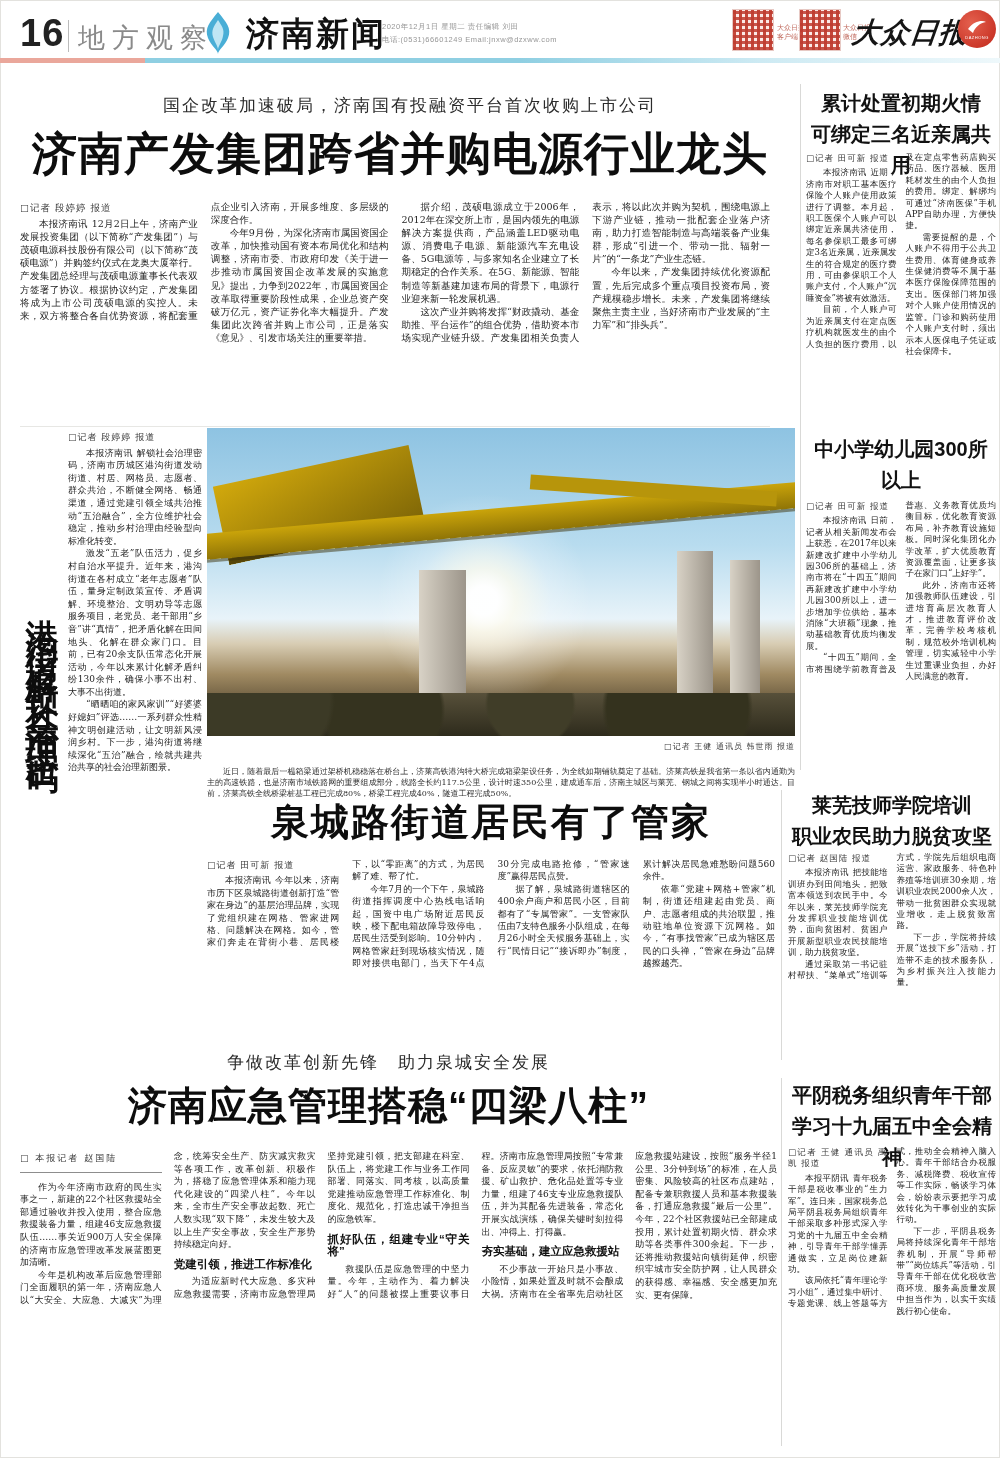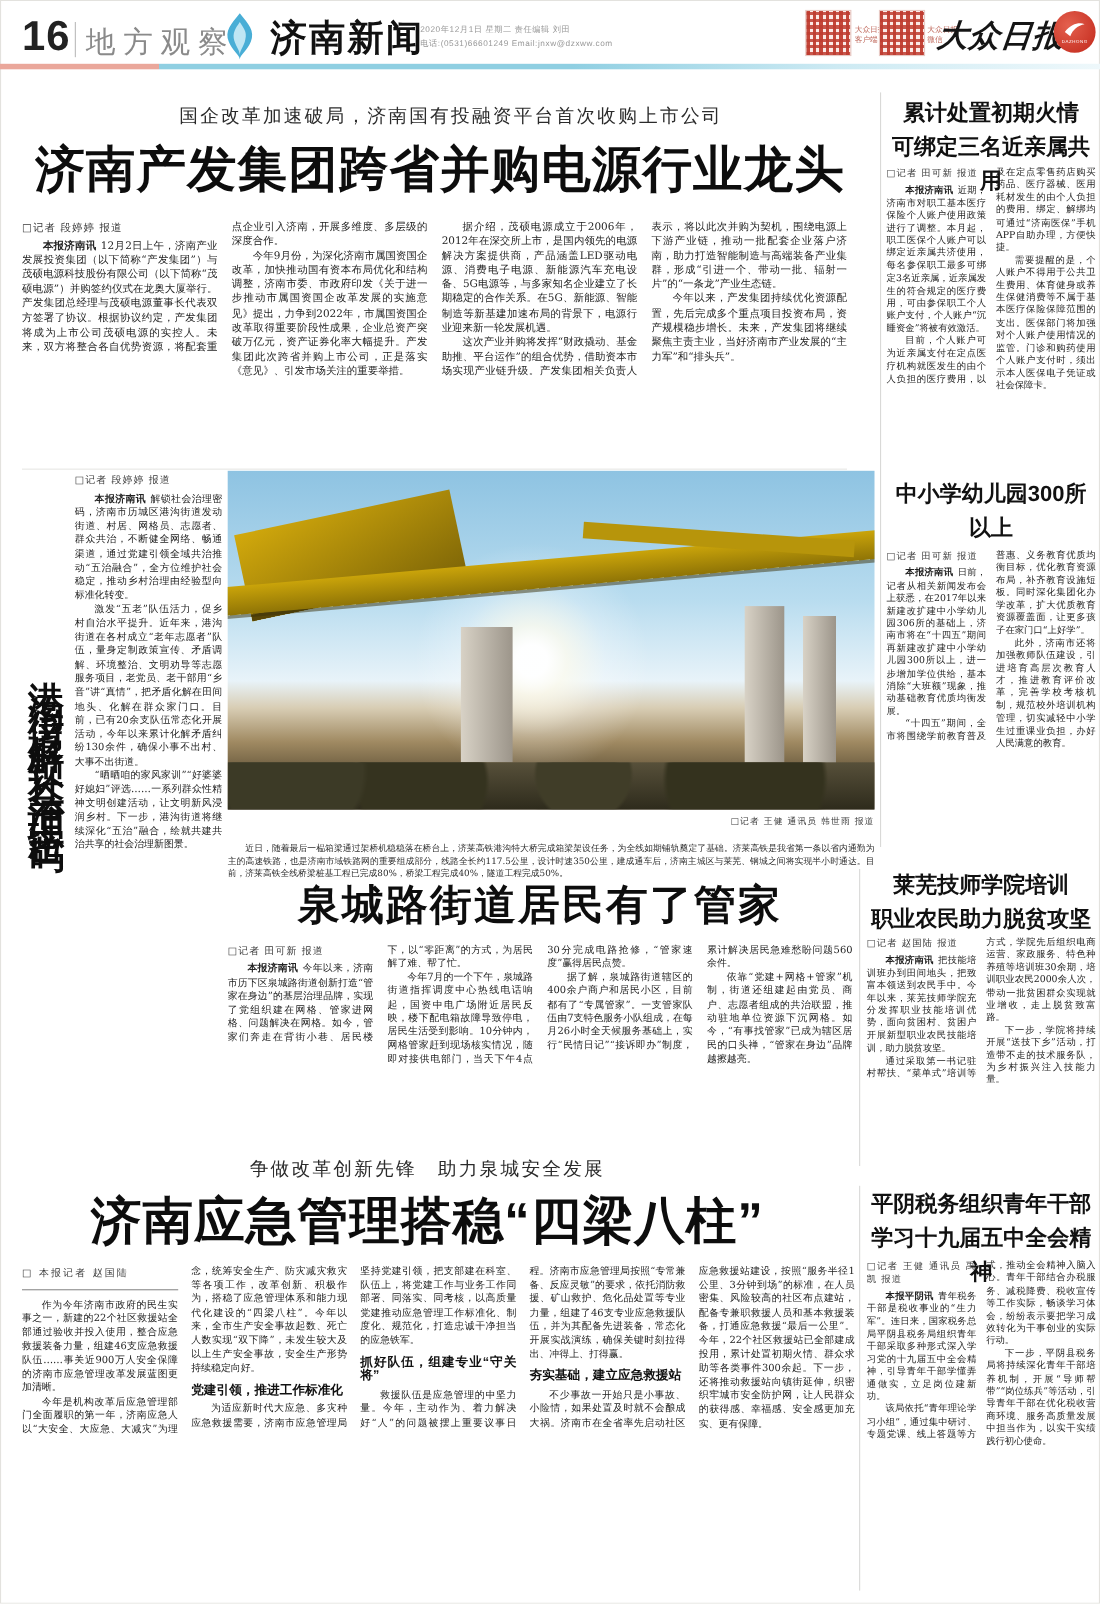--- a/index.html
+++ b/index.html
@@ -24,21 +24,21 @@
   .badge{position:absolute;left:958px;top:10px;width:38px;height:38px;border-radius:50%;background:radial-gradient(circle at 35% 35%,#e4604e,#c1271a);display:flex;align-items:center;justify-content:center;flex-direction:column;color:#fff;}
   .badge svg{width:22px;height:16px;}
   .badge .bt{font-size:4px;letter-spacing:.5px;}
   .header-rule{position:absolute;left:0;top:58px;width:1000px;height:5px;
       background:linear-gradient(90deg,#eaa79b 0 145px,#8fcfe2 145px 520px,#cdeaf3 760px,#eef8fb 1000px);}
 
   
   .bodytext{font-family:"DejaVu Serif",serif;font-size:9.5px;line-height:13.1px;text-align:justify;color:#232323;}
   .bodytext p{margin:0;text-indent:2em;}
   .byline{text-indent:0 !important;color:#3a3a3a;margin:1px 0 3px !important;letter-spacing:1px;font-family:"DejaVu Serif",serif;}
-  .dateline{font-weight:bold;font-family:"Liberation Sans",sans-serif;margin-right:4px;}
+  .dateline{font-weight:normal;font-family:"Liberation Sans",sans-serif;margin-right:4px;}
   .cols2{column-count:2;column-gap:9px;}
   .cols4{column-count:4;column-gap:13px;}
   .cols5{column-count:5;column-gap:12px;}
   .small{font-size:8.5px;line-height:11.4px;}
   .kicker{font-family:"DejaVu Serif",serif;font-size:17px;color:#2b2b2b;text-align:center;letter-spacing:2px;}
   .bighead{font-weight:900;text-align:center;color:#0d0d0d;font-family:"Liberation Sans",sans-serif;}
   .railhead{font-weight:900;font-size:20px;line-height:31px;text-align:center;color:#111;}
   .subhead{font-family:"Liberation Sans",sans-serif;font-weight:bold;font-size:11.5px;text-indent:0 !important;margin:7px 0 5px !important;break-inside:avoid;color:#111;}
   .b-byline{text-indent:0 !important;border-bottom:1px solid #8d8d8d;padding:2px 0 7px;margin:0 0 8px !important;letter-spacing:2px;}
   .vrule{position:absolute;width:1px;background:#d9d9d7;}
@@ -68,21 +68,21 @@
       radial-gradient(circle at 80% 35%,#34321e 15%,transparent 16%),
       linear-gradient(180deg,#57503a,#2e2b1c);}
   .caption{left:207px;top:741px;width:588px;font-family:"DejaVu Serif",serif;font-size:8px;line-height:11px;color:#2e2e2e;text-align:justify;}
   .cap-by{text-align:right;letter-spacing:1px;margin-bottom:14px;color:#3a3a3a;}
   .cap-tx{text-indent:2em;}
 
   .center-head{left:207px;top:797px;width:568px;font-size:38px;letter-spacing:2px;}
   .center-body{left:207px;top:858px;width:568px;height:184px;font-size:9px;line-height:12.4px;}
 
   .bottom-kicker{left:20px;top:1051px;width:737px;}
-  .bottom-head{left:20px;top:1079px;width:737px;font-size:46px;letter-spacing:1px;}
+  .bottom-head{left:20px;top:1079px;width:737px;font-size:39px;letter-spacing:1px;}
   .bottom-body{left:20px;top:1150px;width:757px;height:298px;font-size:9px;line-height:12.6px;}
 
   .a1h{left:806px;top:88px;width:190px;}
   .a1b{left:806px;top:152px;width:190px;height:270px;}
   .a2h{left:806px;top:434px;width:190px;}
   .a2b{left:806px;top:500px;width:190px;height:272px;}
   .a3h{left:788px;top:790px;width:208px;}
   .a3b{left:788px;top:852px;width:208px;height:212px;}
   .a4h{left:788px;top:1080px;width:208px;}
   .a4b{left:788px;top:1146px;width:208px;height:302px;}

